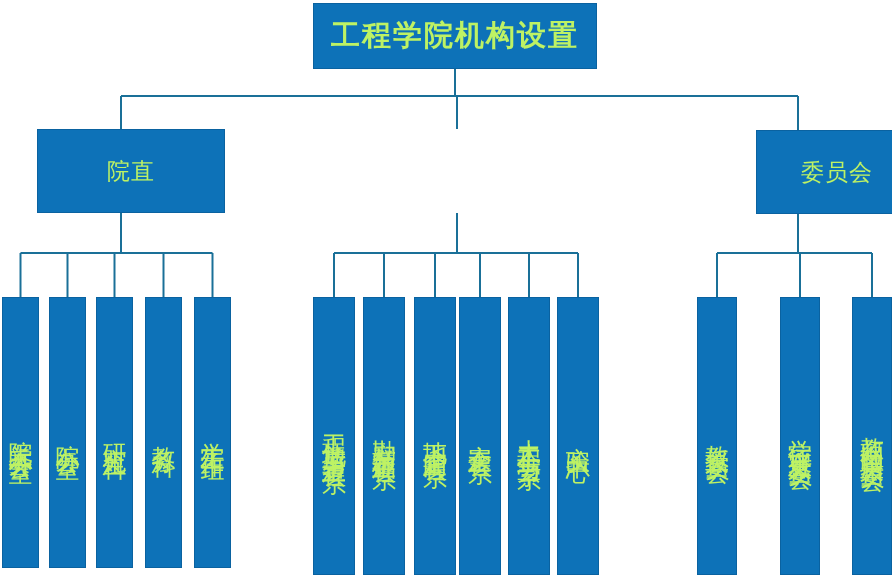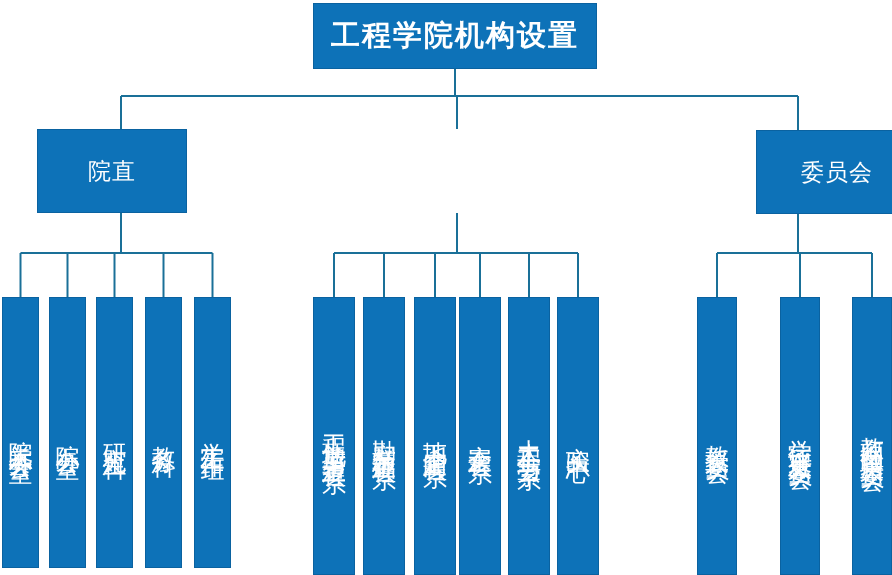--- a/index.html
+++ b/index.html
@@ -15,40 +15,40 @@
     position: absolute;
     left: 0; top: 0;
     width: 892px; height: 575px;
     pointer-events: none;
   }
   .node {
     position: absolute;
     background: #0d72b8;
     border: 1px solid #0a62a0;
     box-sizing: border-box;
-    color: #ffffff;
+    color: #bef264;
     display: flex;
     align-items: center;
     justify-content: center;
     text-align: center;
   }
   .root-node {
     left: 313px; top: 3px;
     width: 284px; height: 66px;
     font-size: 29px;
     font-weight: bold;
     letter-spacing: 2px;
   }
   .branch-node {
     top: 129px;
     height: 84px;
     font-size: 23px;
     letter-spacing: 1px;
   }
-  .branch-0 { left: 37px;  width: 150px; }
+  .branch-0 { left: 37px;  width: 188px; }
   .branch-1 { left: 371px; width: 172px; }
   .branch-2 { left: 756px; top: 130px; width: 162px; }
   .leaf-node {
     top: 297px;
     writing-mode: vertical-rl;
     text-orientation: upright;
     font-size: 24px;
     letter-spacing: 4px;
     line-height: 1;
   }

